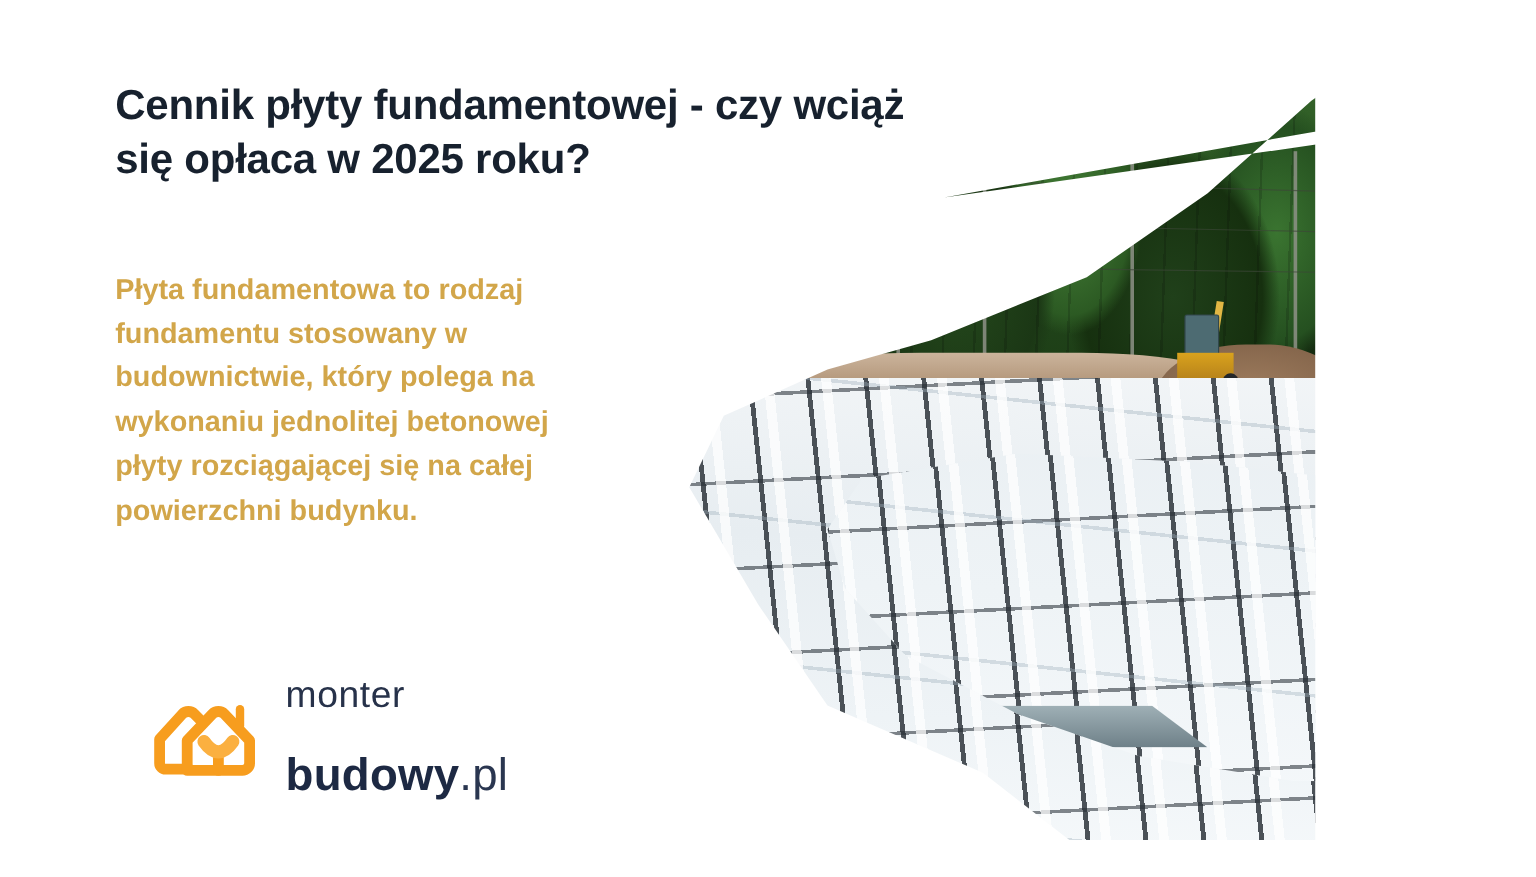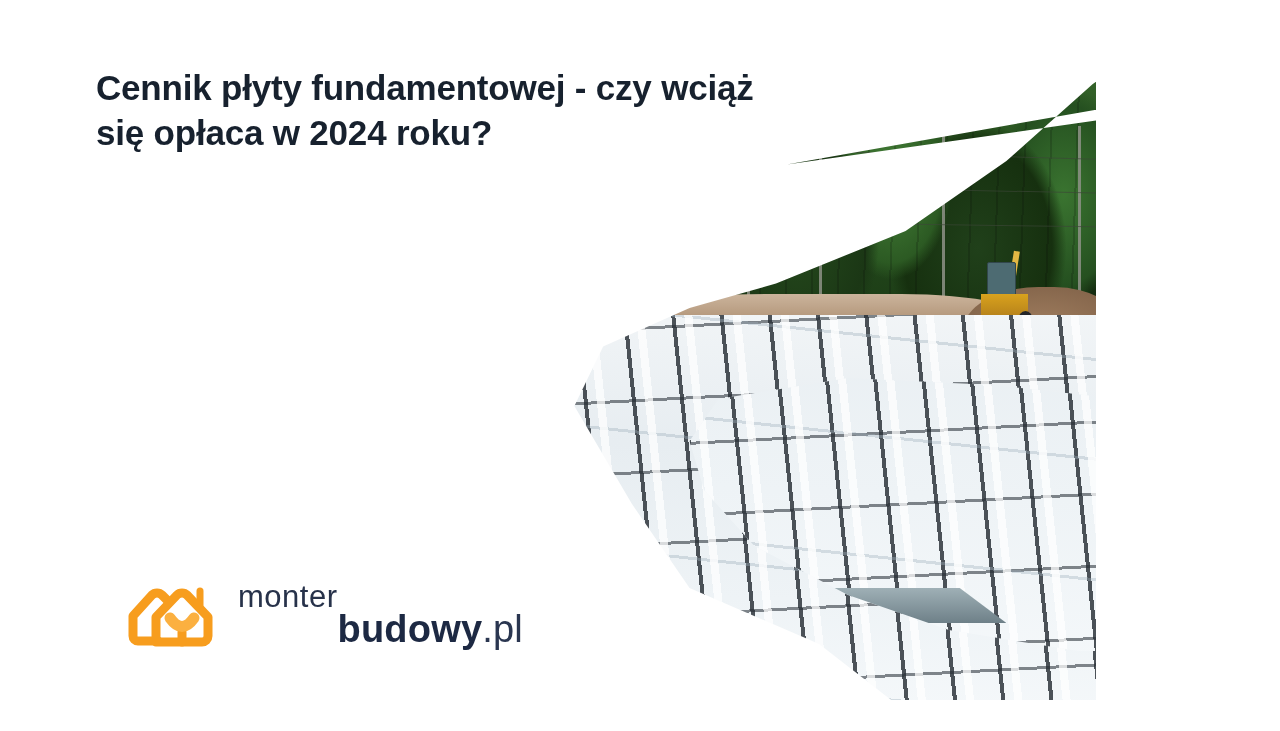--- a/index.html
+++ b/index.html
@@ -196,21 +196,21 @@
   
   .logo {
     position: absolute;
     left: 128px; top: 574px;
     width: 350px; height: 80px;
     display: flex;
     align-items: center;
     gap: 14px;
   }
   .logo-mark { width: 96px; height: 72px; flex: none; }
-  .logo-type { display: flex; flex-direction: row; justify-content: center; }
+  .logo-type { display: flex; flex-direction: column; justify-content: center; }
   .logo-top {
     font-size: 31px;
     line-height: 1;
     font-weight: 400;
     letter-spacing: 0.5px;
     color: #27324a;
     margin-bottom: 4px;
   }
   .logo-bottom {
     font-size: 38px;
@@ -264,23 +264,24 @@
 
     <div class="photo-layer band-bottom">
       <div class="slab" style="top:0; height:100%;"></div>
       <div class="slab-edge"></div>
     </div>
 
   </div>
 
   <h1 class="headline">
     <span>Cennik płyty fundamentowej - czy wciąż</span><br>
-    <span>się opłaca w 2024 roku?</span>
+    <span>się opłaca w 2025 roku?</span>
   </h1>
 
+  <p class="lede">Płyta fundamentowa to rodzaj fundamentu stosowany w budownictwie, który polega na wykonaniu jednolitej betonowej płyty rozciągającej się na całej powierzchni budynku.</p>
 
   <div class="logo">
     <span class="logo-mark">
       <svg viewBox="0 0 96 72" width="96" height="72" aria-hidden="true">
         <g fill="none" stroke="#f79d1e" stroke-width="9" stroke-linecap="round" stroke-linejoin="round">
 
           <path d="M30 63 L10 63 A5 5 0 0 1 5 58 L5 38 L24 17 A7 7 0 0 1 34 17 L40 23"></path>
 
           <path d="M28 64 L28 39 L49 17 A7 7 0 0 1 59 17 L80 39 L80 58 A6 6 0 0 1 74 64 L28 64 Z"></path>
 

